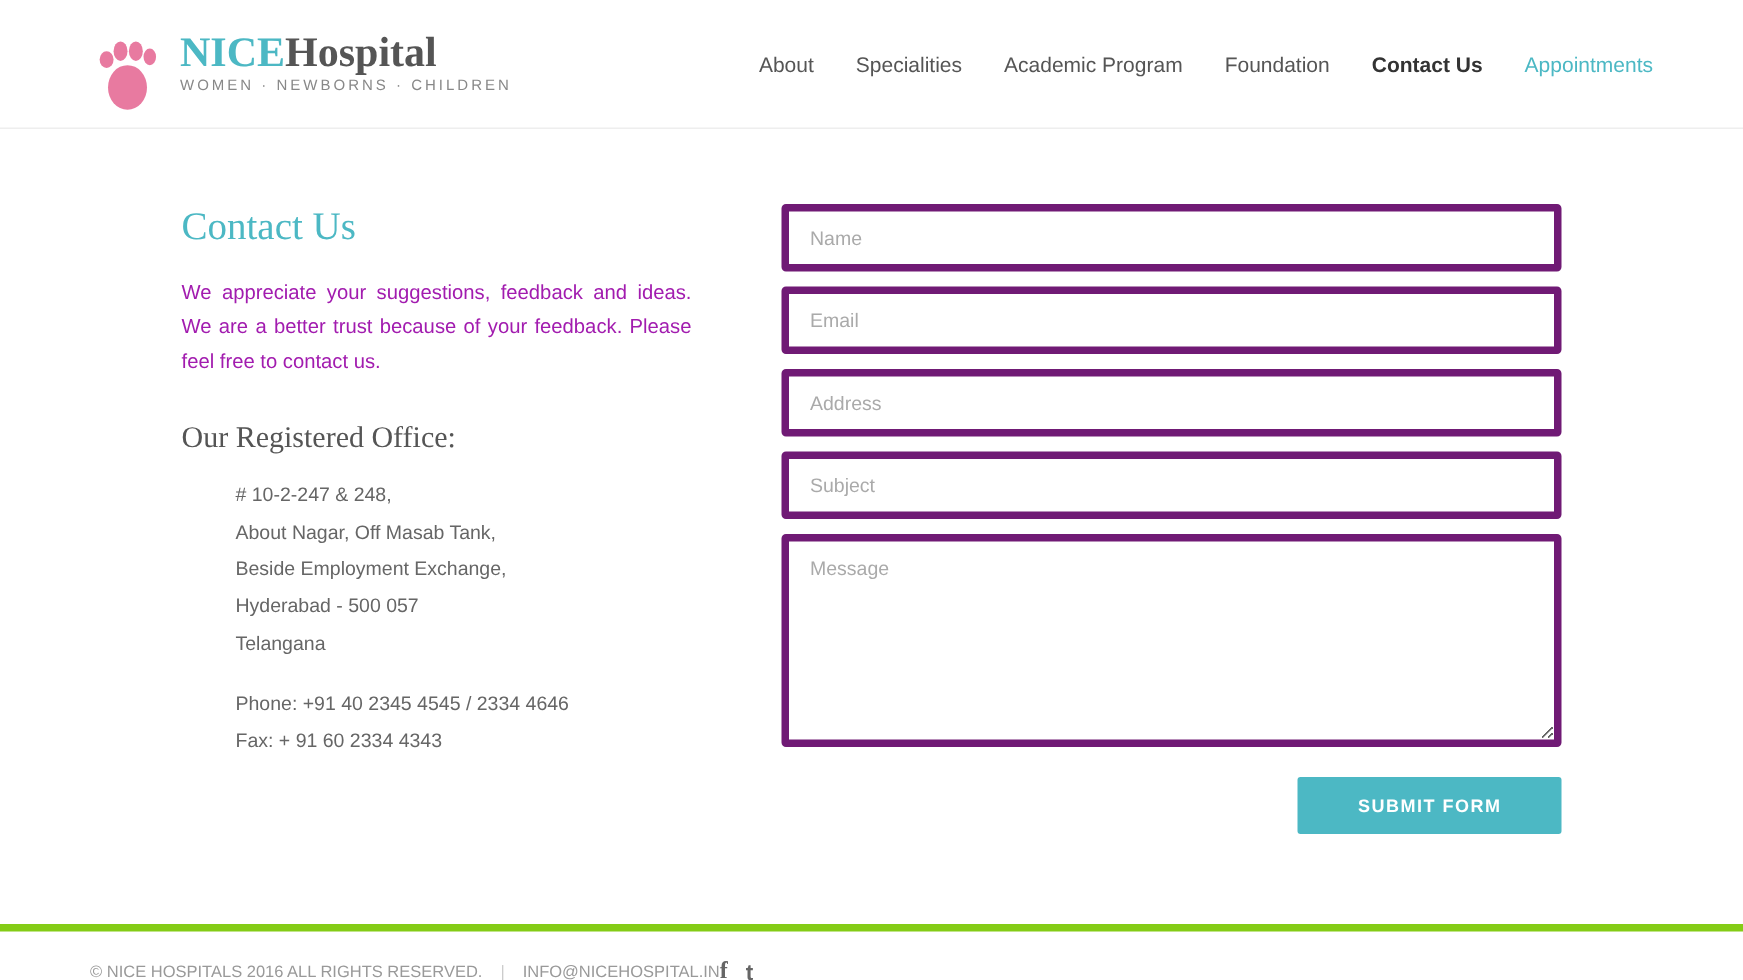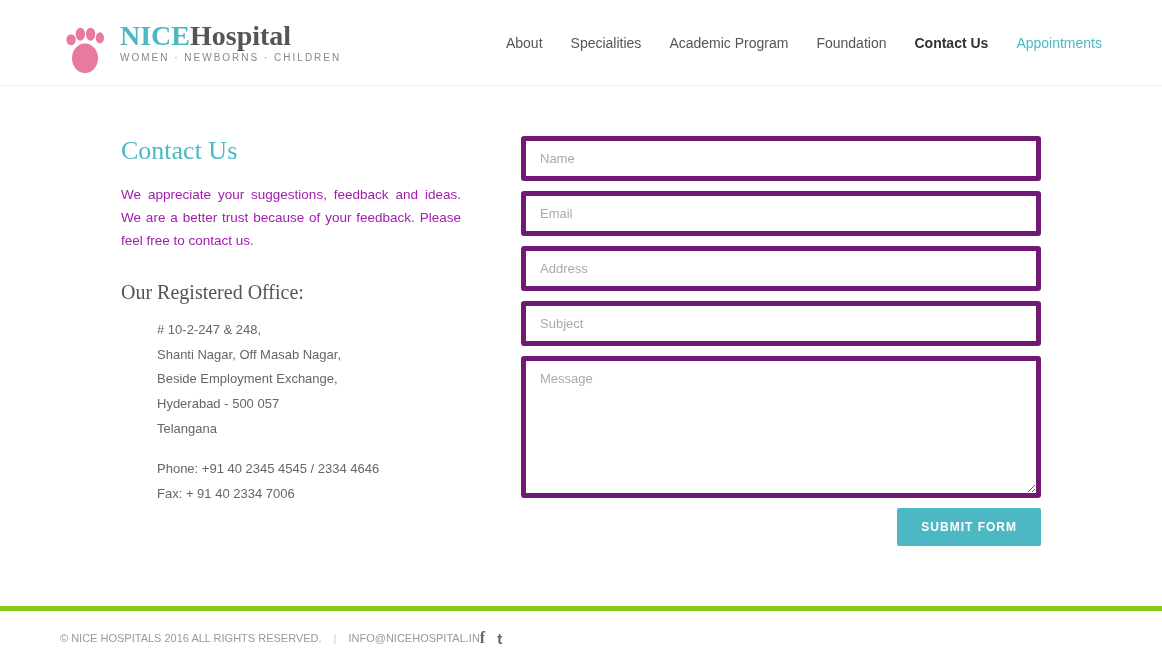--- a/index.html
+++ b/index.html
@@ -132,24 +132,25 @@
       color: #aaa;
     }
     textarea.form-field {
       height: 142px;
       resize: vertical;
       vertical-align: top;
     }
     .submit-btn {
       display: block;
       margin-left: auto;
+      margin-top: 10px;
       background: #4cb8c4;
       color: #fff;
       border: none;
-      padding: 12px 24px;
+      padding: 12px 40px;
       font-size: 12px;
       font-family: Arial, sans-serif;
       letter-spacing: 1px;
       font-weight: bold;
       cursor: pointer;
       border-radius: 2px;
     }
 
     
     footer {
@@ -222,27 +223,27 @@
 
 <main>
   <div class="contact-layout">
 
     <div class="contact-left">
       <h1 class="page-title">Contact Us</h1>
       <p class="intro-text">We appreciate your suggestions, feedback and ideas. We are a better trust because of your feedback. Please feel free to contact us.</p>
       <h2 class="office-title">Our Registered Office:</h2>
       <div class="address-block">
         <div># 10-2-247 &amp; 248,</div>
-        <div>Shanti Nagar, Off Masab Nagar,</div>
+        <div>About Nagar, Off Masab Tank,</div>
         <div>Beside Employment Exchange,</div>
         <div>Hyderabad - 500 057</div>
         <div>Telangana</div>
         <div class="contact-info">
           <div>Phone: +91 40 2345 4545 / 2334 4646</div>
-          <div>Fax: + 91 40 2334 7006</div>
+          <div>Fax: + 91 60 2334 4343</div>
         </div>
       </div>
     </div>
 
     <div class="contact-right">
       <input type="text" class="form-field" placeholder="Name" style="">
       <input type="email" class="form-field" placeholder="Email" style="">
       <input type="text" class="form-field" placeholder="Address" style="">
       <input type="text" class="form-field" placeholder="Subject" style="">
       <textarea class="form-field" placeholder="Message" style=""></textarea>

